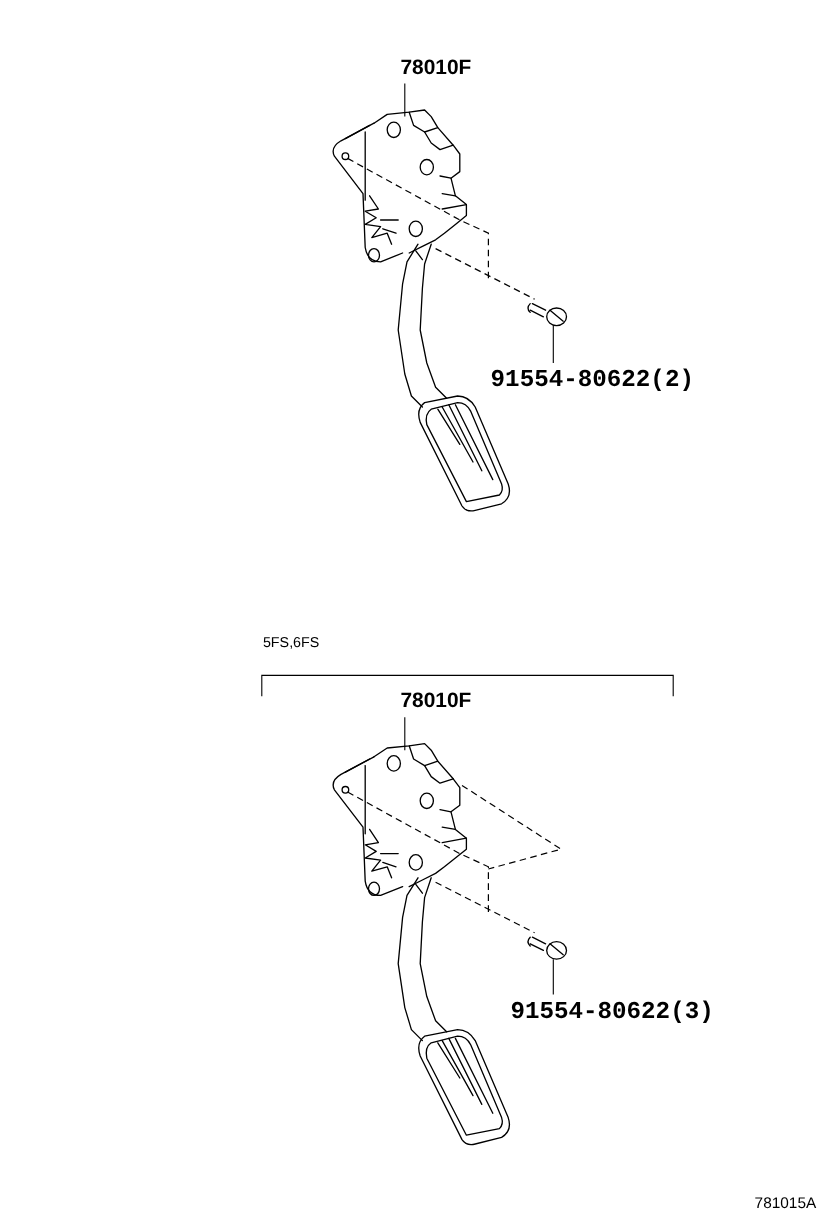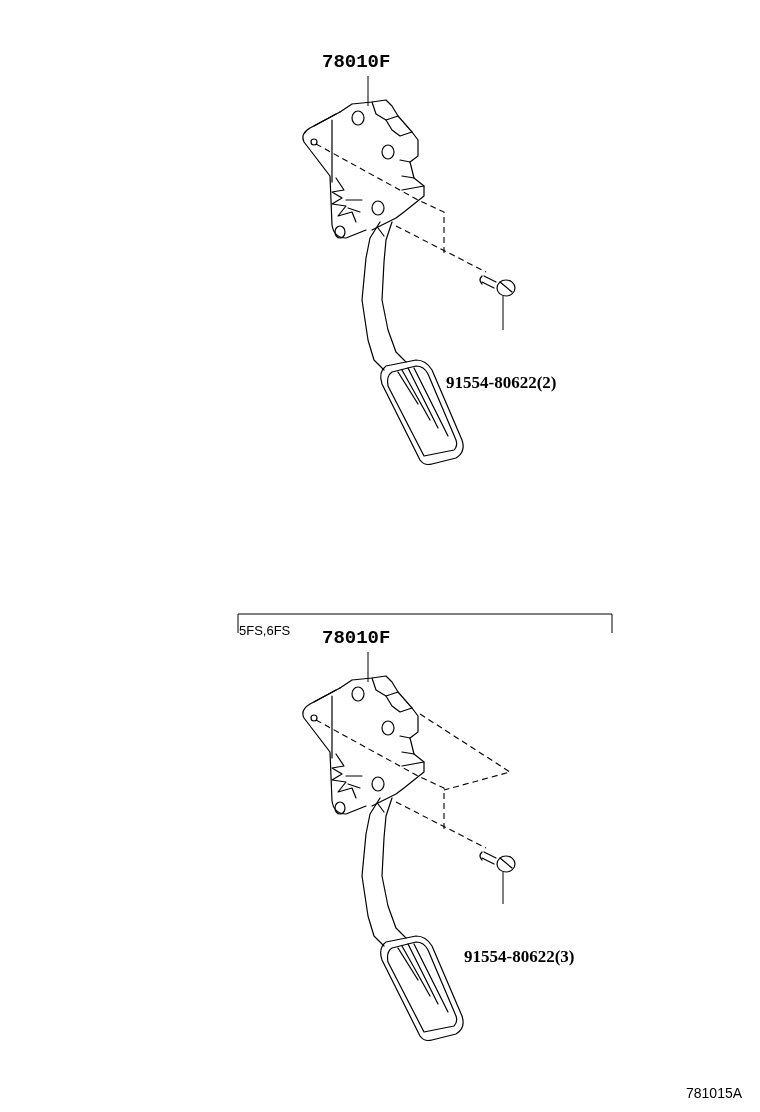--- a/index.html
+++ b/index.html
@@ -1,35 +1,35 @@
 <!DOCTYPE html>
 <html><head>
 <meta charset="utf-8">
 <style>
   html, body { margin:0; padding:0; background:#ffffff; }
   body { width:760px; height:1112px; position:relative; overflow:hidden; font-family:"DejaVu Sans", sans-serif; }
   .label { position:absolute; color:#000; white-space:nowrap; }
-  .partno { font-family:Liberation Mono, monospace; font-weight:bold; font-size:19px; letter-spacing:0px; }
-  .partno-sm { font-family:Liberation Serif, serif; font-weight:bold; font-size:17px;margin-top:40px; }
+  .partno { font-family:Liberation Sans, sans-serif; font-weight:bold; font-size:19px; letter-spacing:0px;margin-left:42px; }
+  .partno-sm { font-family:Liberation Mono, monospace; font-weight:bold; font-size:22px; }
   .note { font-family:"Liberation Sans", sans-serif; font-size:13px; }
   .figno { font-family:"Liberation Sans", sans-serif; font-size:14px;text-align:center; }
   svg { position:absolute; left:0; top:0; }
   .ln { fill:none; stroke:#000; stroke-width:1.2; stroke-linejoin:round; stroke-linecap:round; }
   .dash { fill:none; stroke:#000; stroke-width:1.1; stroke-dasharray:6 4; }
   .lead { fill:none; stroke:#000; stroke-width:1; }
 </style>
 </head>
 <body>
 
 <div class="label partno" style="left:322px; top:51px;">78010F</div>
 <div class="label partno-sm" style="left:446px; top:333px;">
   <span>91554-80622</span><span>(2)</span>
 </div>
 
-<div class="label note" style="left:239px; top:623px;">5FS,6FS</div>
+<div class="label note" style="left:239px; top:576px;">5FS,6FS</div>
 <div class="label partno" style="left:322px; top:627px;">78010F</div>
 <div class="label partno-sm" style="left:464px; top:907px;">
   <span>91554-80622</span><span>(3)</span>
 </div>
 
 <div class="label figno" style="left:686px; top:1085px;">781015A</div>
 
 <svg width="760" height="1112" viewBox="0 0 760 1112">
 
   <g>

